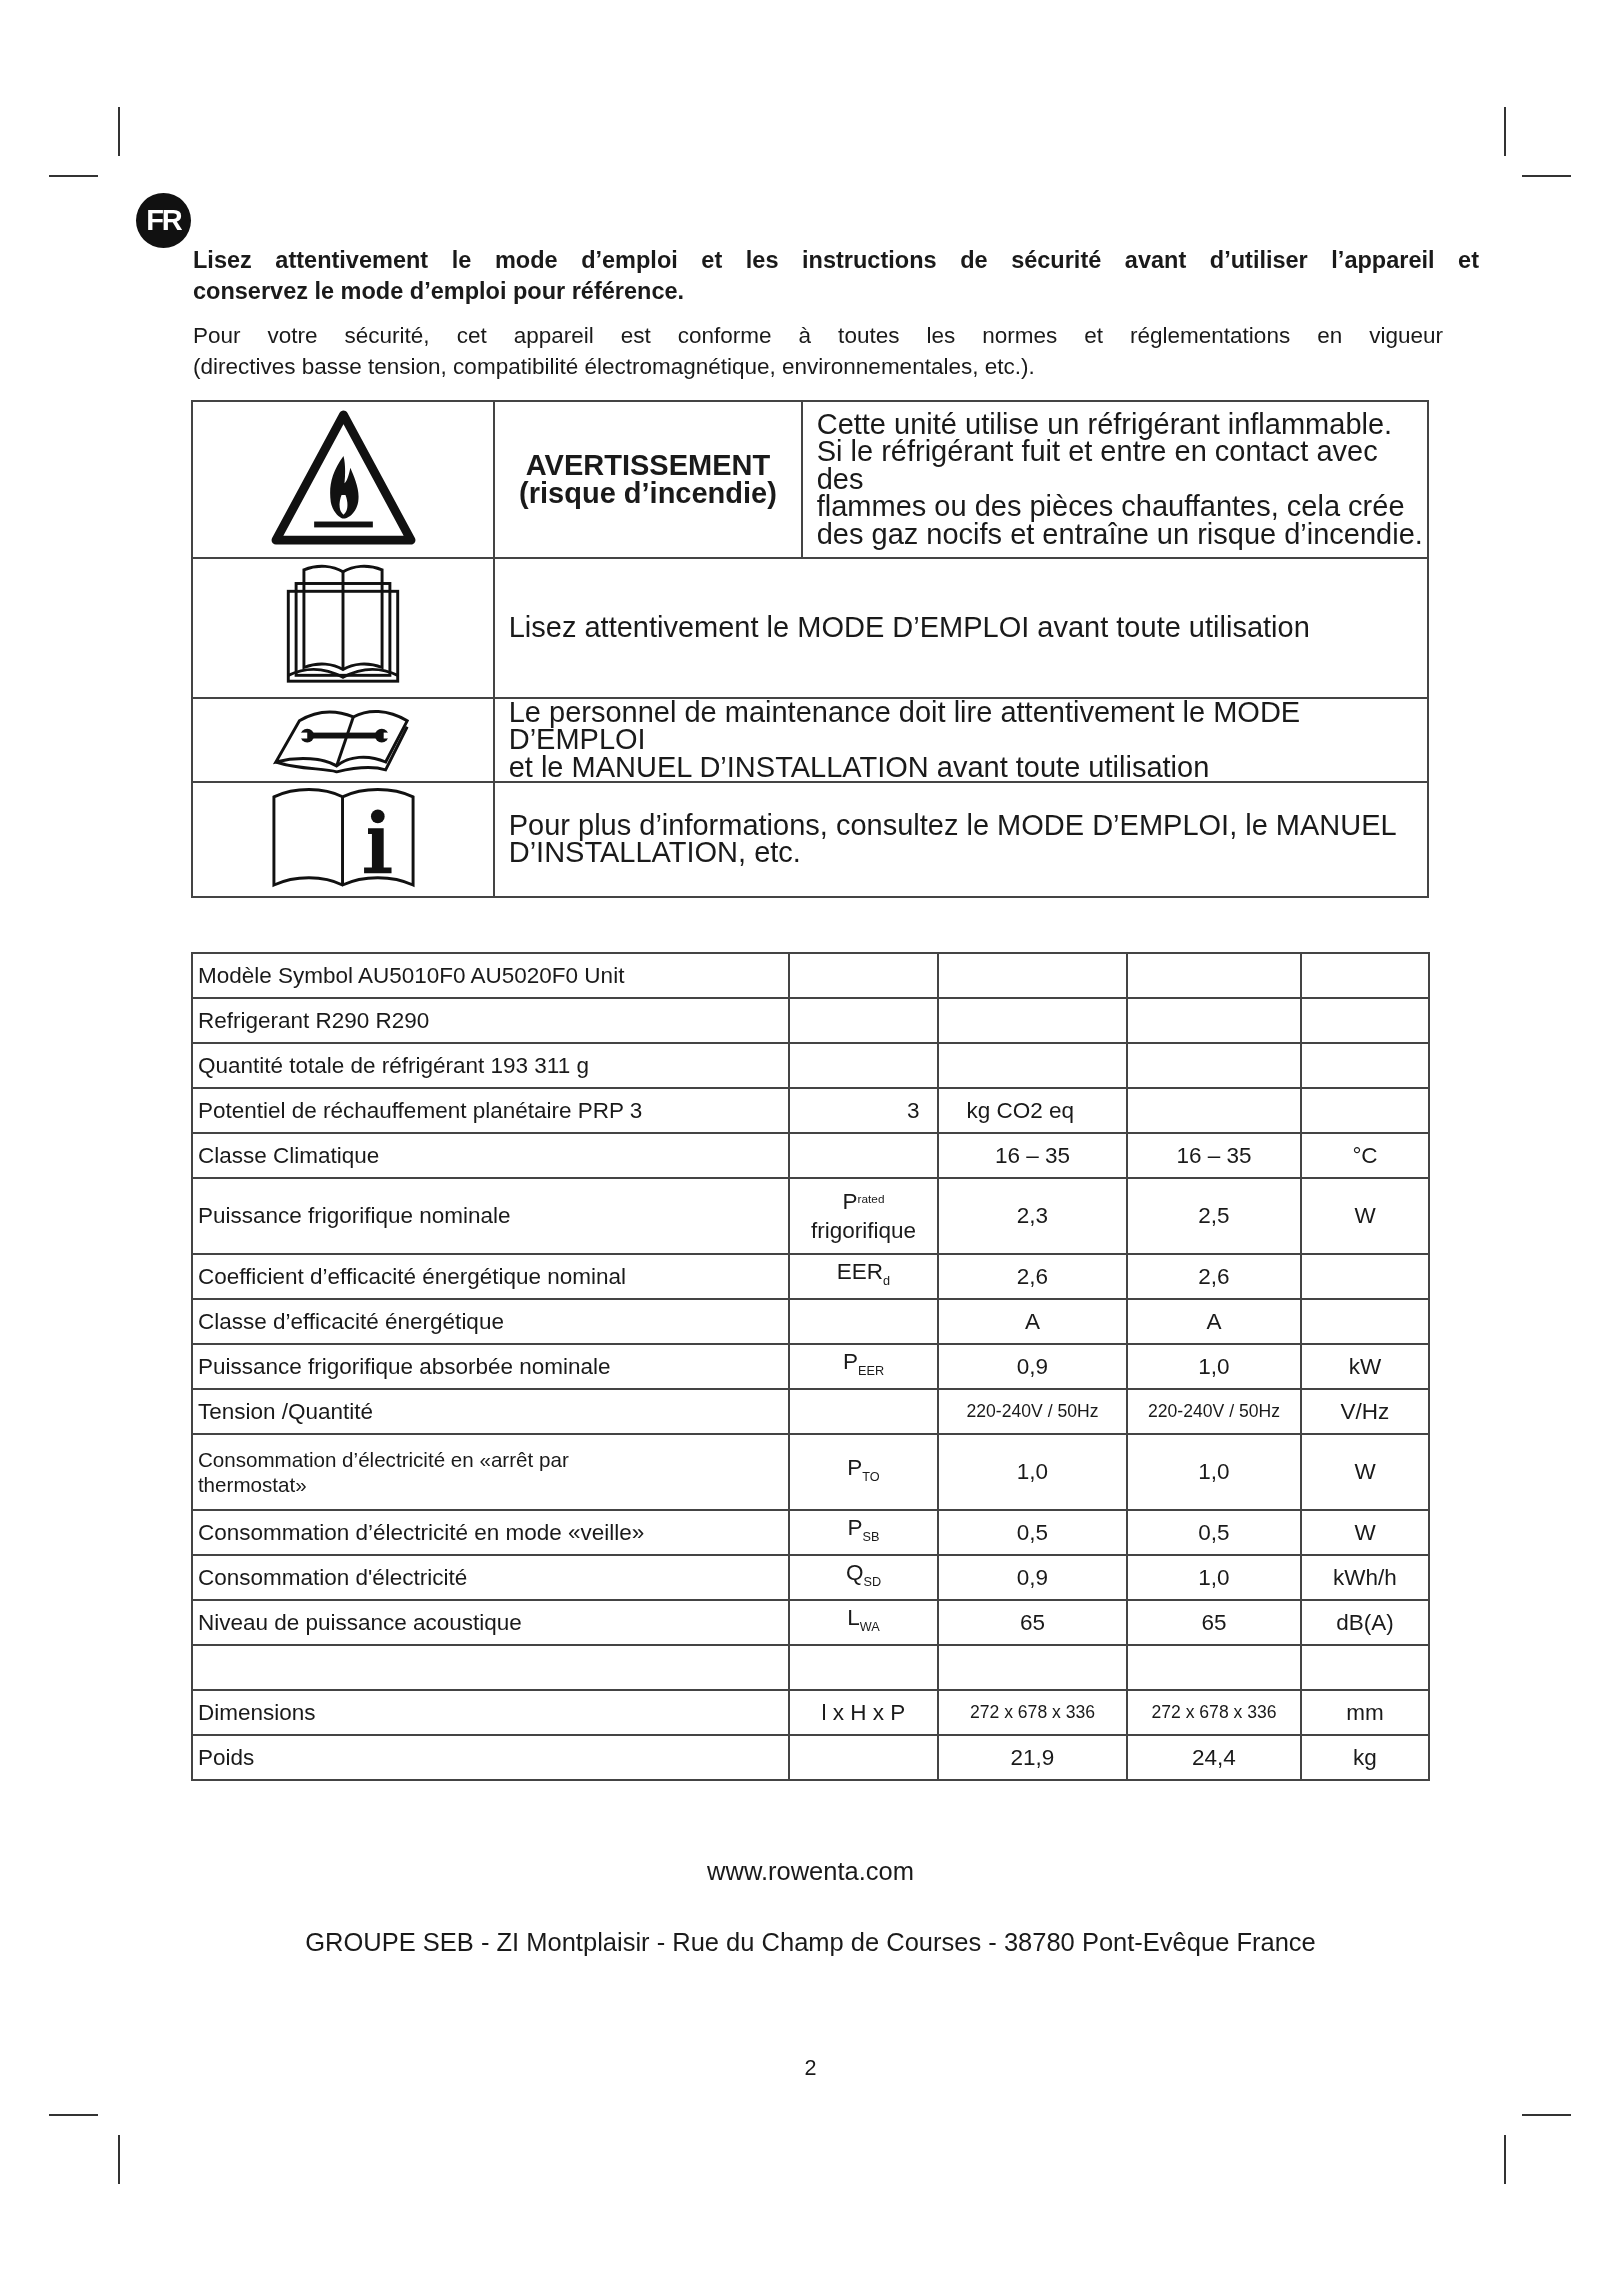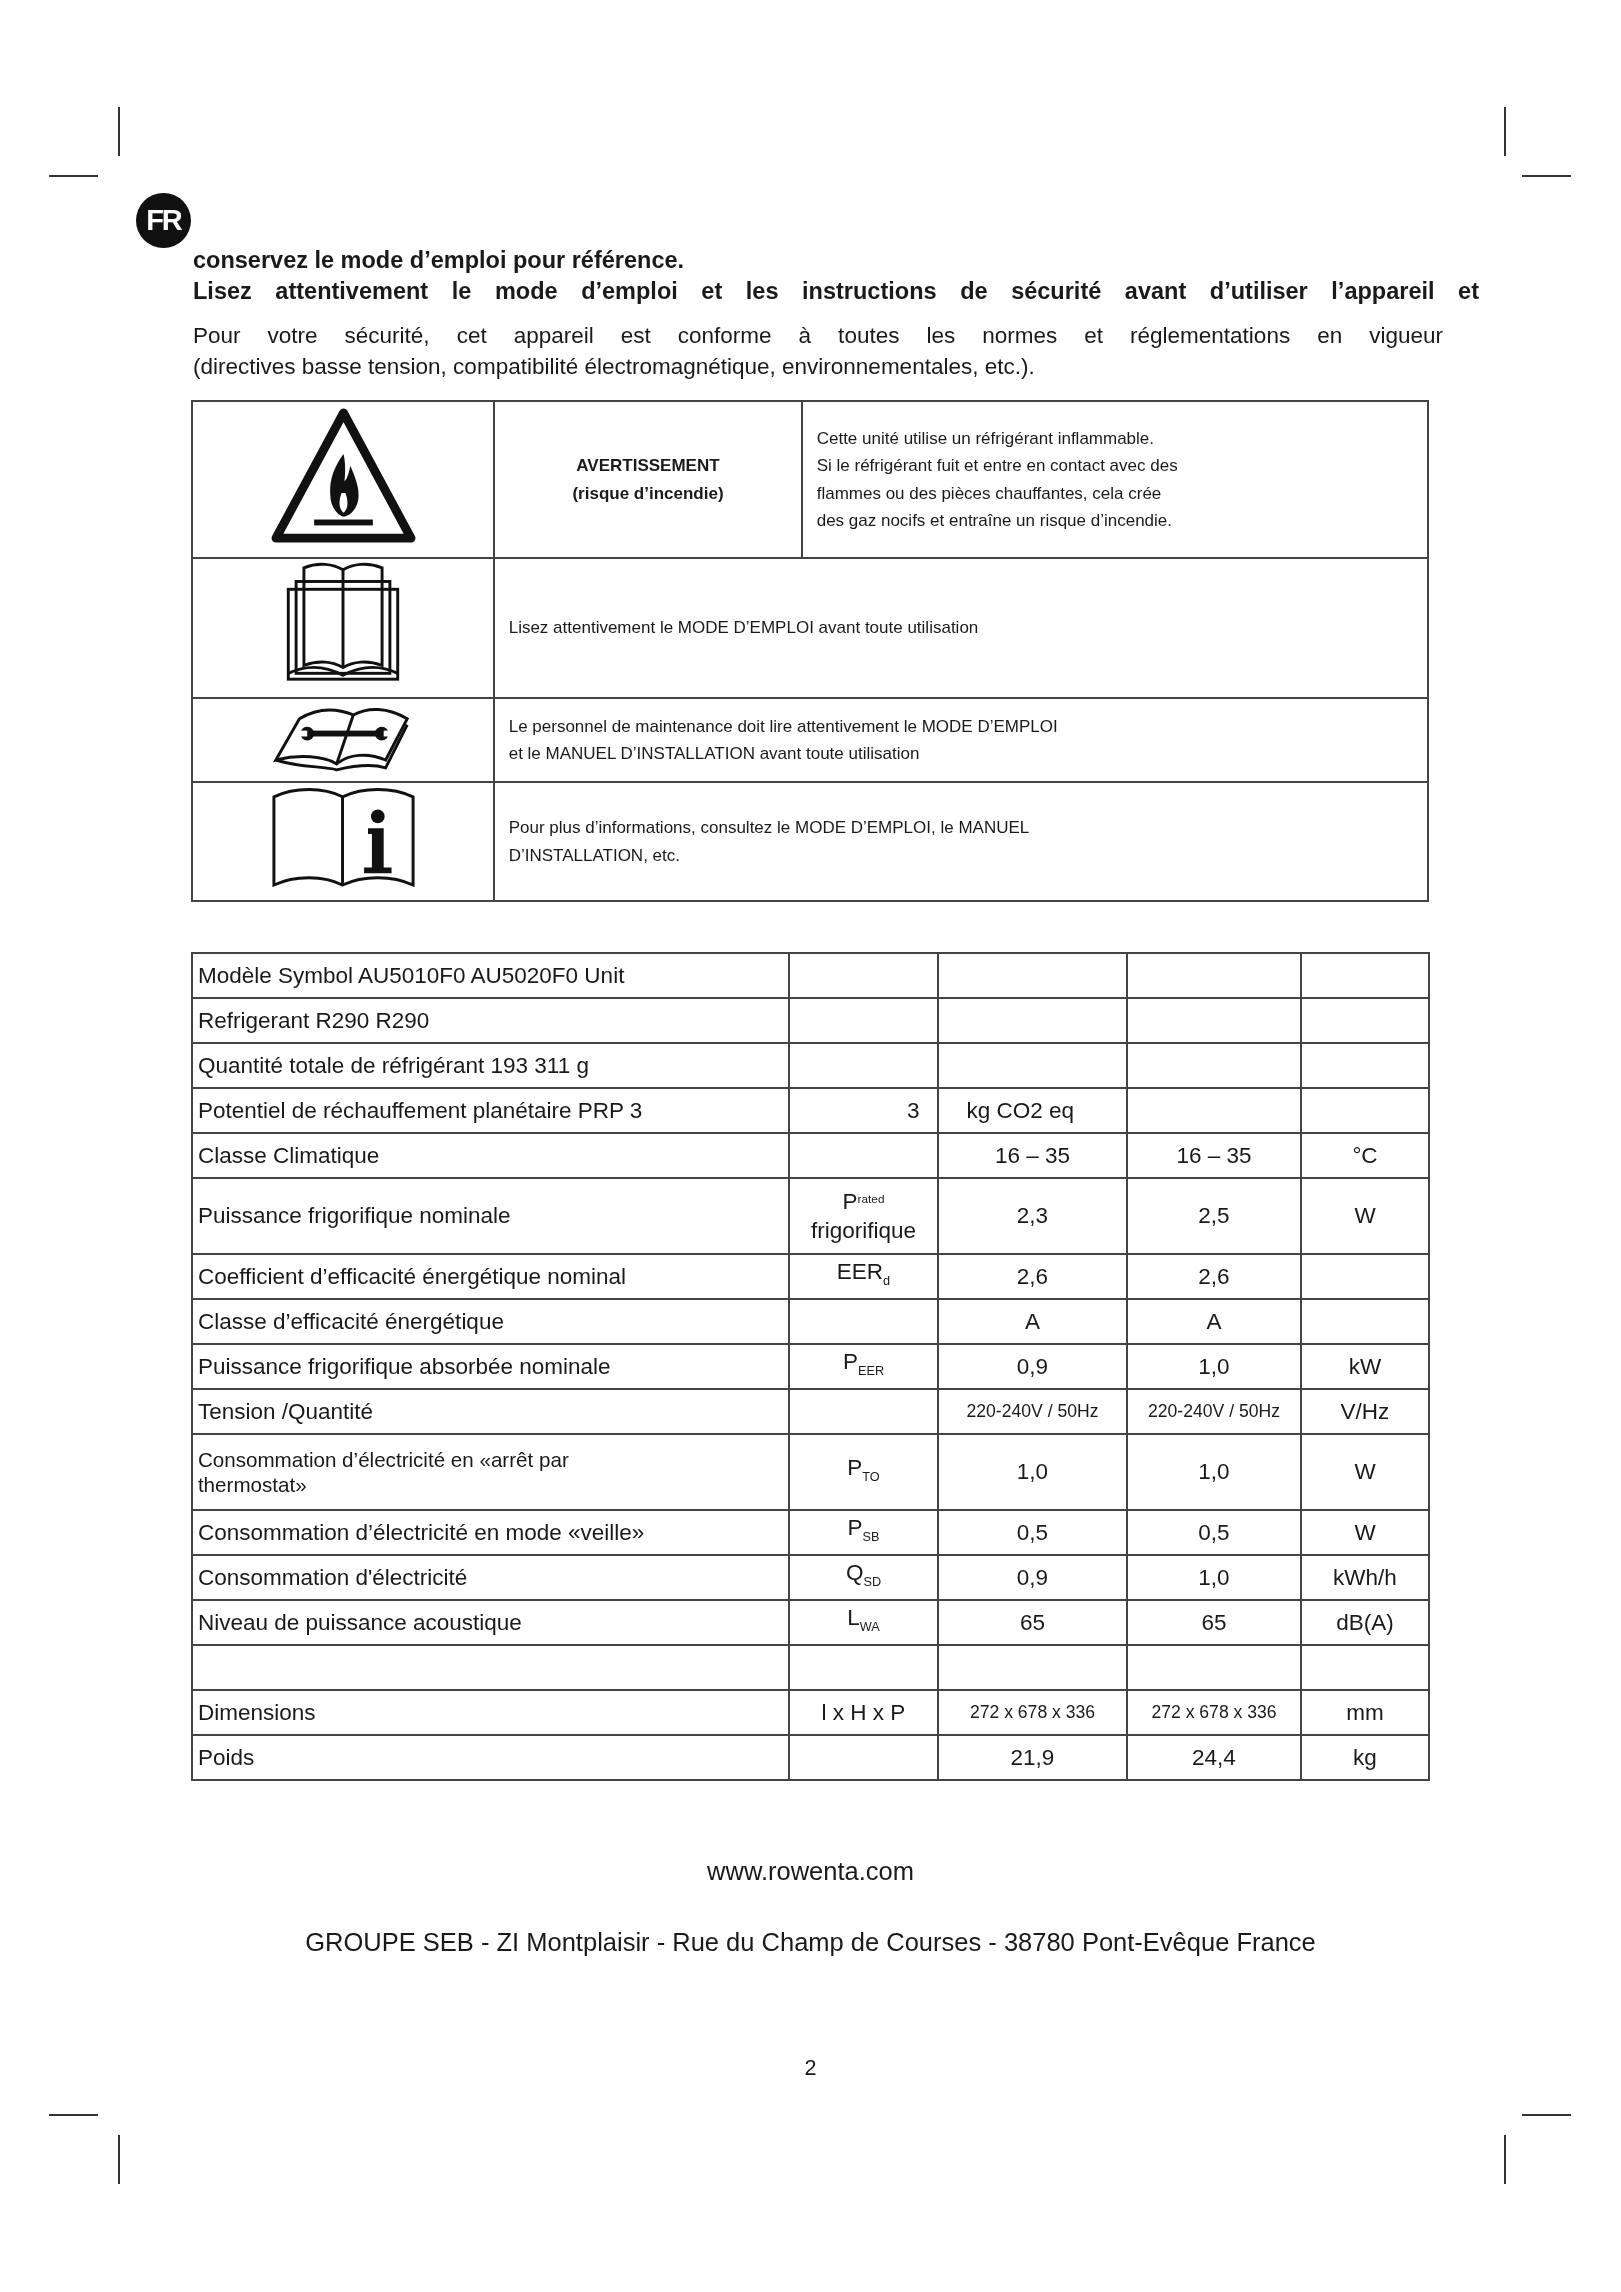--- a/index.html
+++ b/index.html
@@ -15,21 +15,21 @@
 
   .intro-bold { position: absolute; left: 193px; top: 245px; width: 1286px;
                 font-size: 23.5px; font-weight: bold; line-height: 31px; text-align: justify; }
   .intro-normal { position: absolute; left: 193px; top: 320px; width: 1250px;
                   font-size: 22.5px; line-height: 31px; text-align: justify; }
 
   table { border-collapse: collapse; position: absolute; }
   td { border: 2px solid #444; padding: 0; vertical-align: middle; }
 
   .warn-table { left: 191px; top: 400px; width: 1238px; }
-  .warn-table td { font-size: 17px; line-height: 27.4px; }
+  .warn-table td { font-size: 29px; line-height: 27.4px; }
   .icon-cell { width: 300px; text-align: center; }
   .warn-title { text-align: center; font-weight: bold; width: 306px; }
   .warn-body { padding-left: 13.7px; }
   .warn-text { padding-left: 13.7px; }
 
   .spec-table { left: 191px; top: 952px; width: 1238px; table-layout: fixed; }
   .spec-table td { height: 43px; font-size: 22.5px; line-height: 25.5px; }
   .spec-table td.tall { height: 74px; }
   .spec-table .c0 { padding-left: 4.9px; }
   .spec-table .c1, .spec-table .c2, .spec-table .c3, .spec-table .c4 { text-align: center; }
@@ -51,22 +51,22 @@
 <div class="crop v" style="left:1504px;top:107px;"></div>
 <div class="crop h" style="left:1522px;top:175px;"></div>
 <div class="crop h" style="left:49px;top:2114px;"></div>
 <div class="crop v" style="left:118px;top:2135px;"></div>
 <div class="crop h" style="left:1522px;top:2114px;"></div>
 <div class="crop v" style="left:1504px;top:2135px;"></div>
 
 <div class="fr-badge">FR</div>
 
 <div class="intro-bold">
+  <div style="text-align-last: justify;">Lisez attentivement le mode d’emploi et les instructions de sécurité avant d’utiliser l’appareil et</div>
   <div>conservez le mode d’emploi pour référence.</div>
-  <div style="text-align-last: justify;">Lisez attentivement le mode d’emploi et les instructions de sécurité avant d’utiliser l’appareil et</div>
 </div>
 <div class="intro-normal">
   <div style="text-align-last: justify;">Pour votre sécurité, cet appareil est conforme à toutes les normes et réglementations en vigueur</div>
   <div>(directives basse tension, compatibilité électromagnétique, environnementales, etc.).</div>
 </div>
 
 <table class="warn-table">
   <tbody>
       <tr style="height:157px;">
     <td class="icon-cell">

